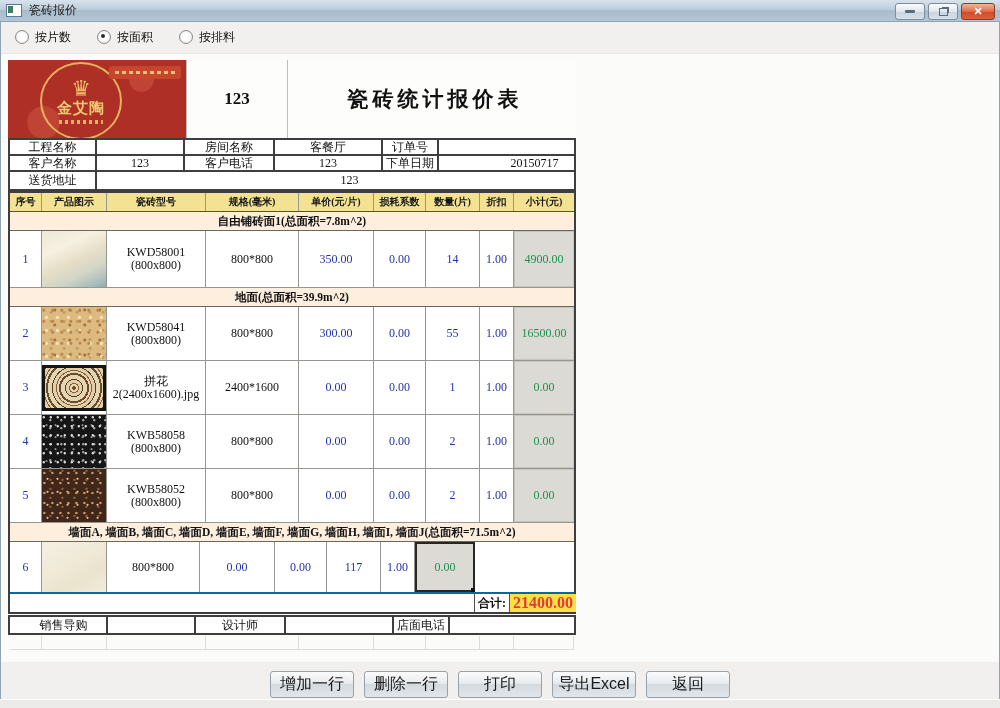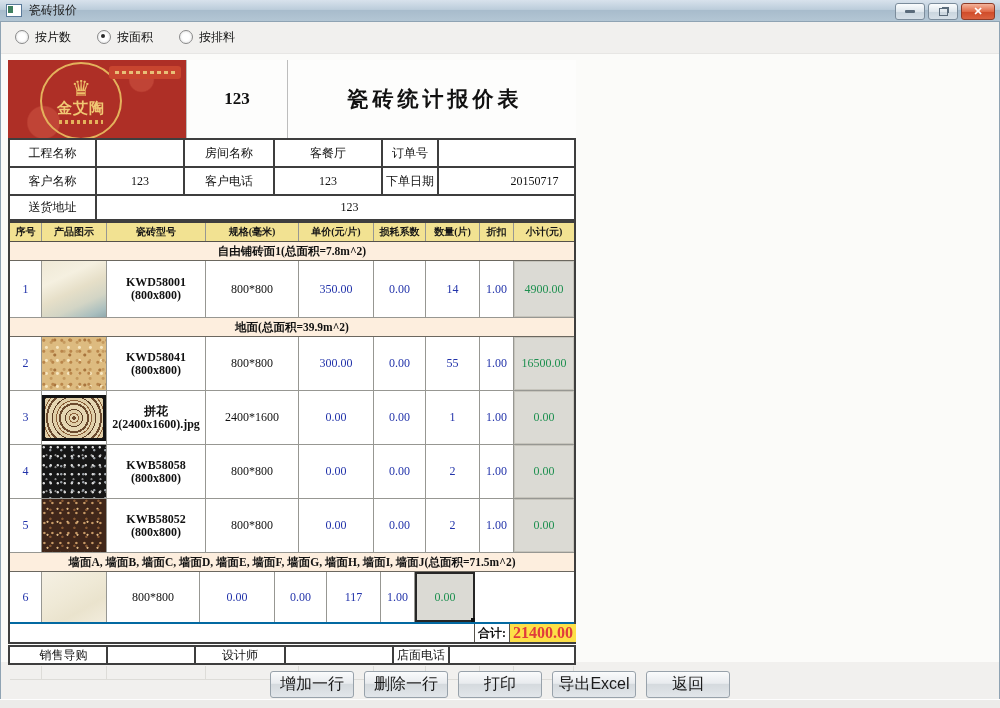--- a/index.html
+++ b/index.html
@@ -52,38 +52,38 @@
   .logo-bubble:after{content:"";position:absolute;left:6px;top:5px;width:60px;height:3px;
     background:repeating-linear-gradient(90deg,#e8bf77 0 4px,transparent 4px 7px);}
   .hdr-no{position:absolute;left:178px;top:0;width:100px;height:78px;border-left:1px solid #bdbdbd;border-right:1px solid #bdbdbd;
     display:flex;align-items:center;justify-content:center;font-size:17px;font-weight:bold;}
   .hdr-title{position:absolute;left:279px;right:0;top:0;height:78px;display:flex;align-items:center;justify-content:center;
     font-size:21px;font-weight:bold;letter-spacing:4px;font-family:Liberation Serif, serif;padding-left:7px;}
 
   
   .info .cell{border-right:2px solid #3e3e3e;font-size:12px;height:100%;}
   .info .cell:last-child{border-right:none;margin-left:28px;}
-  .info .grow{border-bottom:2px solid #3e3e3e;height:28px;}
-  .info .grow:last-child{border-bottom:none;height:23px;}
+  .info .grow{border-bottom:2px solid #3e3e3e;height:16px;}
+  .info .grow:last-child{border-bottom:none;height:17px;}
   .i0{flex:0 0 87px;} .i1{flex:0 0 88px;} .i2{flex:0 0 90px;} .i3{flex:0 0 108px;} .i4{flex:0 0 56px;} .i5{flex:0 0 135px;}
   .iwide{flex:1 1 auto;}
 
   
   .c0{flex:0 0 32px;} .c1{flex:0 0 65px;} .c2{flex:0 0 99px;} .c3{flex:0 0 93px;} .c4{flex:0 0 75px;}
   .c5{flex:0 0 52px;} .c6{flex:0 0 54px;text-align:right;} .c7{flex:0 0 34px;} .c8{flex:0 0 60px;}
   .main .cell{border-right:1px solid #979792;font-size:12px;}
   .main .cell:last-child{border-right:none;}
   .colhead{height:19px;background:#f2e292;border-bottom:1px solid #55514a;}
   .colhead .cell{font-weight:600;font-size:10px;color:#161616;}
   .secrow{height:18px;background:#fdeede;border-bottom:1px solid #6b675f;display:flex;align-items:center;justify-content:center;
     font-size:11.5px;white-space:nowrap;font-weight:600;}
   .r{height:54px;border-bottom:1px solid #979792;}
   .r.r1{height:57px;} .r.r6{height:50px;border-bottom:none;}
   .blue{color:#2233aa;} .green{color:#1e9050;} 
-  .model{font-size:11px;line-height:13px;padding:11px 2px;flex-wrap:wrap;font-weight:bold;}
+  .model{font-size:11px;line-height:13px;padding:11px 2px;flex-wrap:wrap;}
   .sub{background:#dbdad4;box-shadow:inset 0 0 0 1px #c6c4bc;}
   .sub.sel{position:relative;box-shadow:inset 0 0 0 2px #262626;}
   .sub.sel .handle{position:absolute;right:-1px;bottom:-1px;width:5px;height:5px;background:#111;}
   .imgcell{padding:0;}
   .tile{width:100%;height:100%;}
   .tile-1{background:linear-gradient(155deg,#efe9d6 0%,#f5f0e0 30%,#e6dfc8 52%,#d3d5c5 72%,#a9bebe 90%,#90a9ad 100%);}
   .tile-2{background-color:#ddbb80;background-image:
     radial-gradient(circle at 20% 30%,#b9854a 1px,transparent 2px),
     radial-gradient(circle at 70% 60%,#c59a5e 1px,transparent 2px),
     radial-gradient(circle at 40% 80%,#f6e6c0 1px,transparent 2px),

